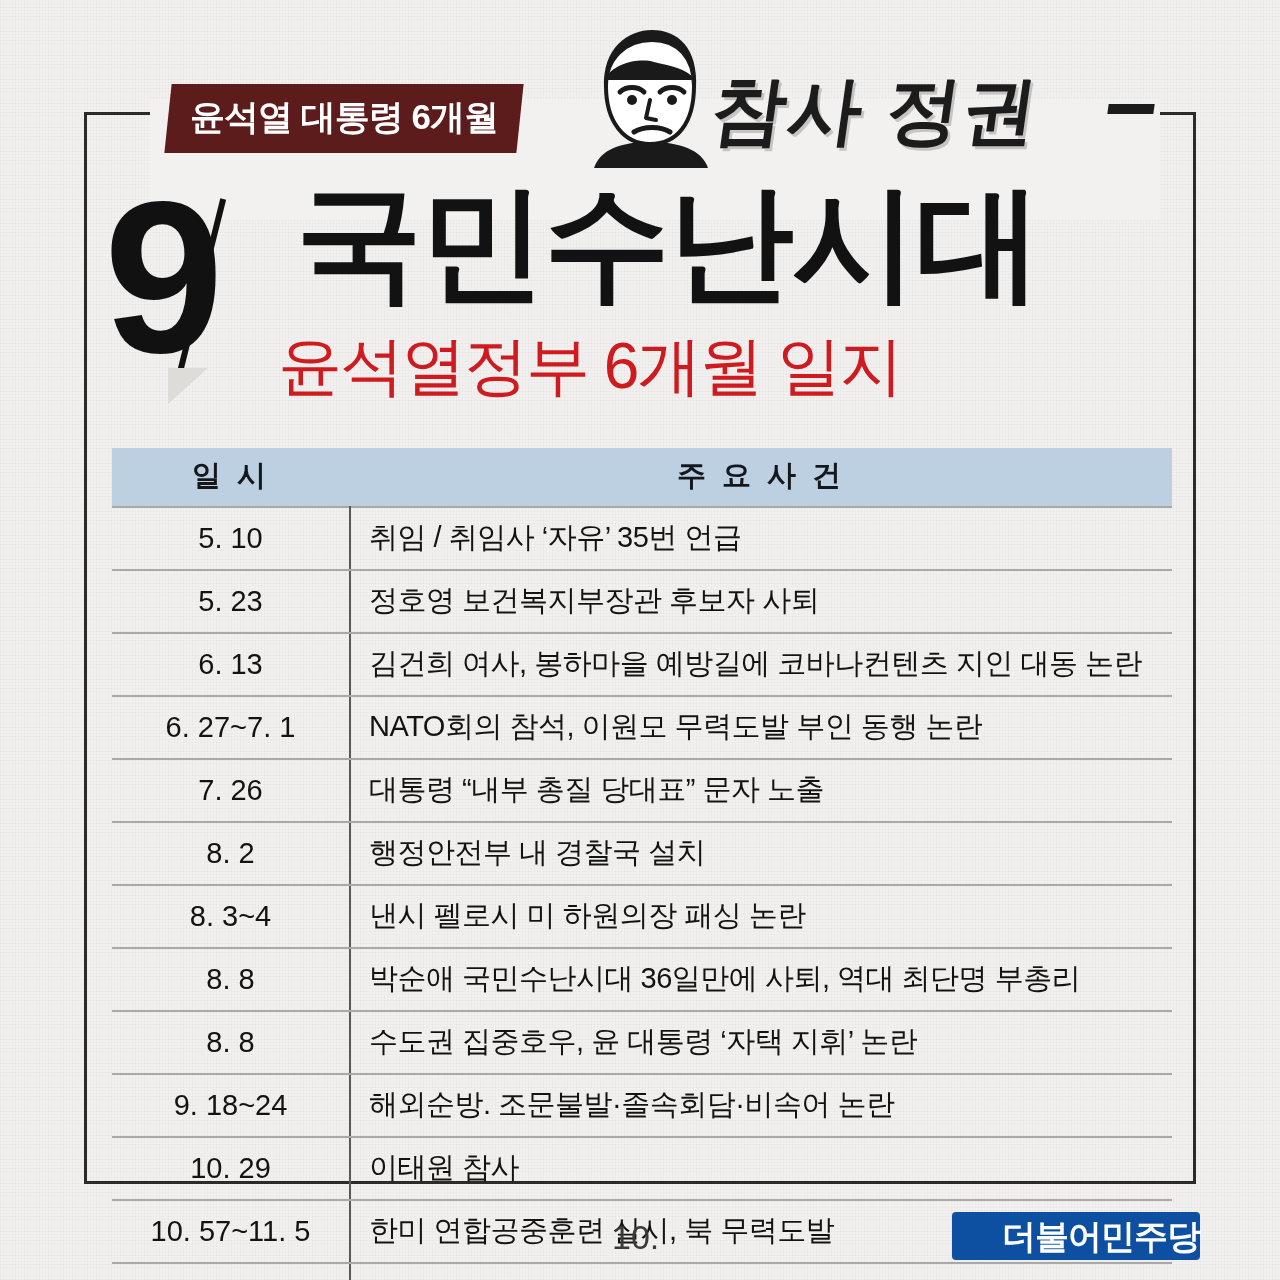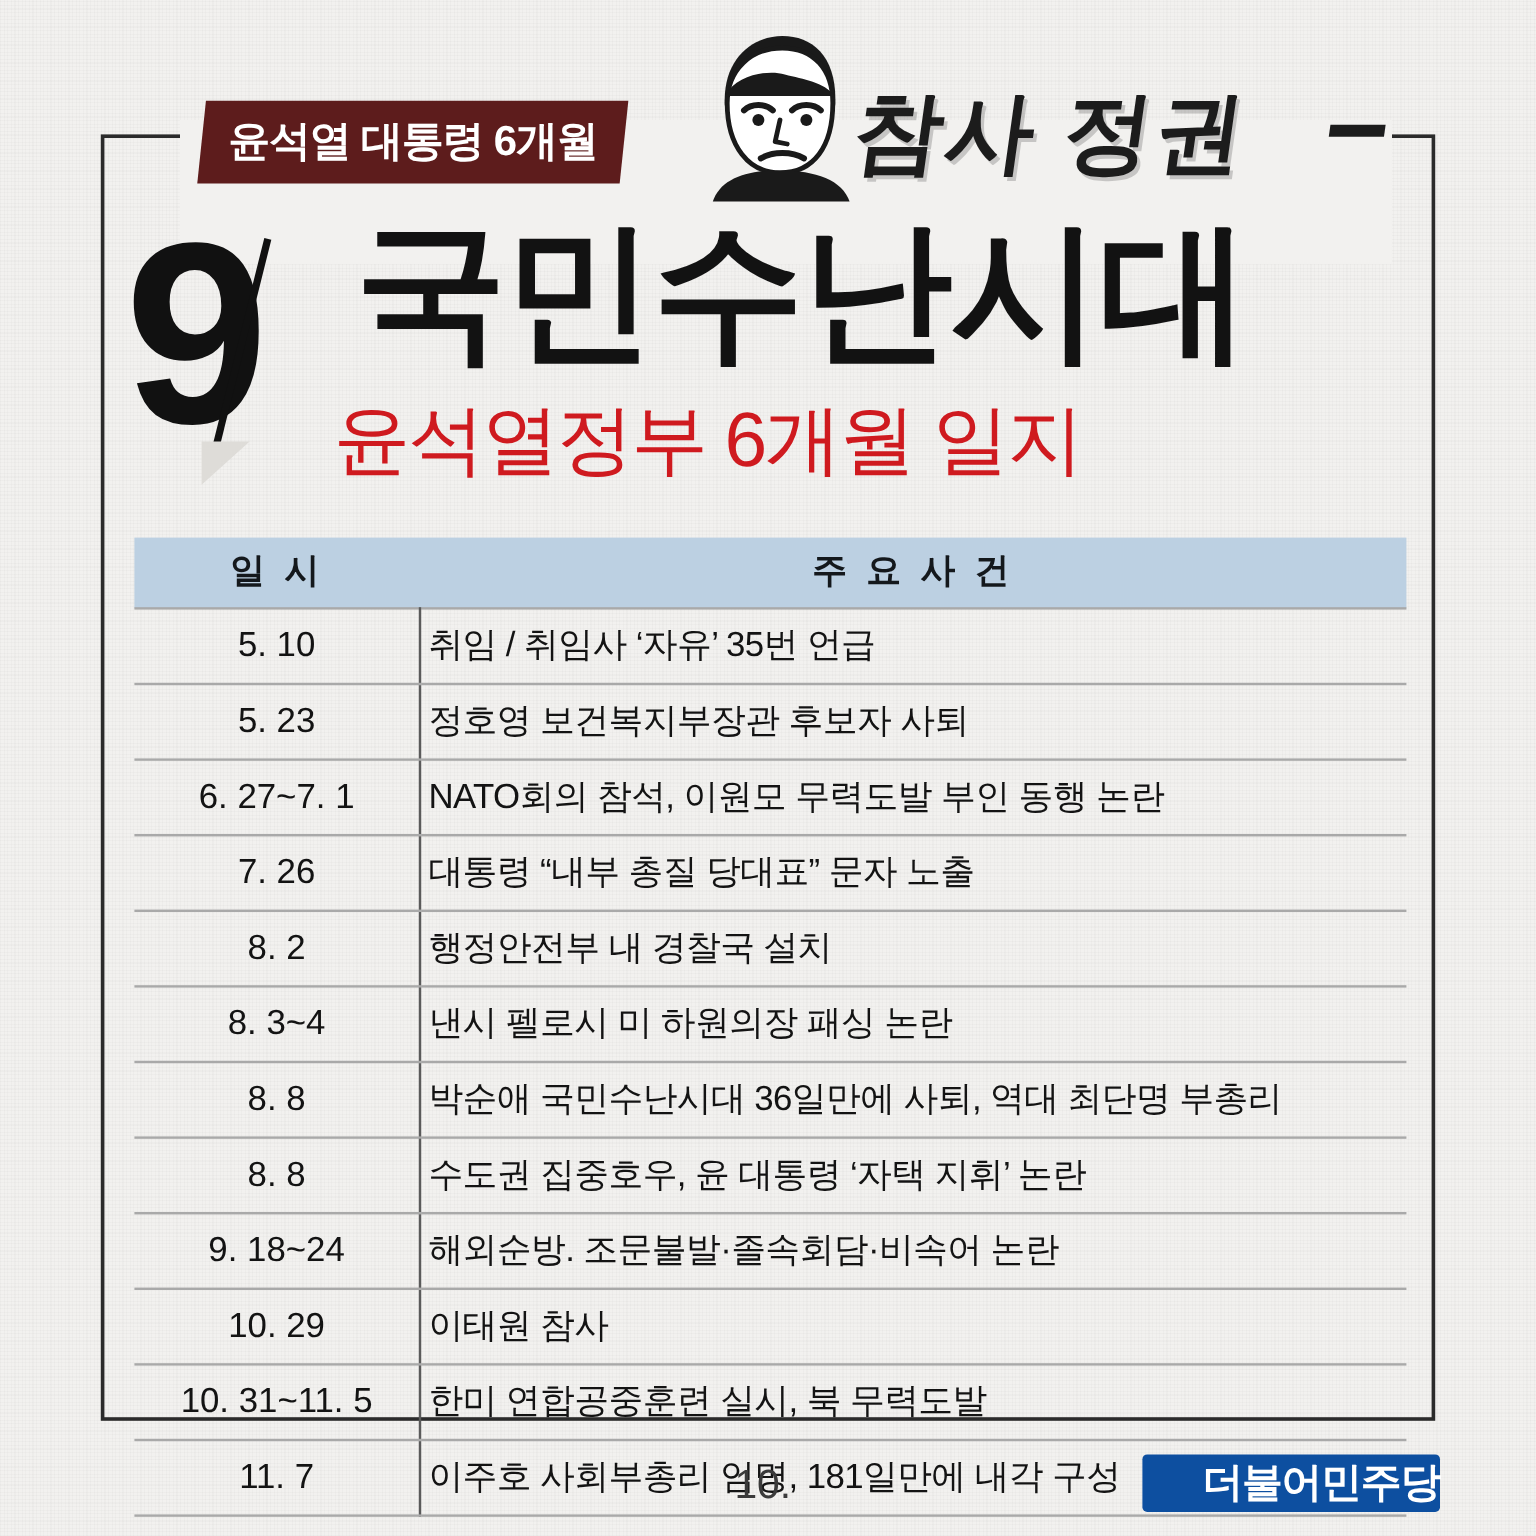--- a/index.html
+++ b/index.html
@@ -166,21 +166,21 @@
     color: #131313;
     padding: 10px 0 11px 0;
     height: 34px;
   }
   .table tbody td.date {
     text-align: center;
     border-right: 2px solid #5a5a5a;
     white-space: nowrap;
   }
   .table tbody td.event {
-    padding-left: 6px;
+    padding-left: 18px;
     letter-spacing: -0.5px;
     margin-left: 16px;
   }
   .table tbody tr:first-child td { border-top: 2px solid #a9a9a9; }
 
   
   .page-num {
     position: absolute;
     left: 612px;
     top: 1218px;
@@ -253,20 +253,24 @@
   <tbody>
     <tr>
       <td class="date">5. 10</td>
       <td class="event">취임 / 취임사 ‘자유’ 35번 언급</td>
     </tr>
     <tr>
       <td class="date">5. 23</td>
       <td class="event">정호영 보건복지부장관 후보자 사퇴</td>
     </tr>
     <tr>
+      <td class="date">6. 13</td>
+      <td class="event">김건희 여사, 봉하마을 예방길에 코바나컨텐츠 지인 대동 논란</td>
+    </tr>
+    <tr>
       <td class="date">6. 27~7. 1</td>
       <td class="event">NATO회의 참석, 이원모 무력도발 부인 동행 논란</td>
     </tr>
     <tr>
       <td class="date">7. 26</td>
       <td class="event">대통령 “내부 총질 당대표” 문자 노출</td>
     </tr>
     <tr>
       <td class="date">8. 2</td>
       <td class="event">행정안전부 내 경찰국 설치</td>
@@ -285,21 +289,21 @@
     </tr>
     <tr>
       <td class="date">9. 18~24</td>
       <td class="event">해외순방. 조문불발·졸속회담·비속어 논란</td>
     </tr>
     <tr>
       <td class="date">10. 29</td>
       <td class="event">이태원 참사</td>
     </tr>
     <tr>
-      <td class="date">10. 31~11. 5</td>
+      <td class="date">10. 57~11. 5</td>
       <td class="event">한미 연합공중훈련 실시, 북 무력도발</td>
     </tr>
     <tr>
       <td class="date">11. 7</td>
       <td class="event">이주호 사회부총리 임명, 181일만에 내각 구성</td>
     </tr>
   </tbody>
 </table>
 
 <div class="page-num">10.</div>

